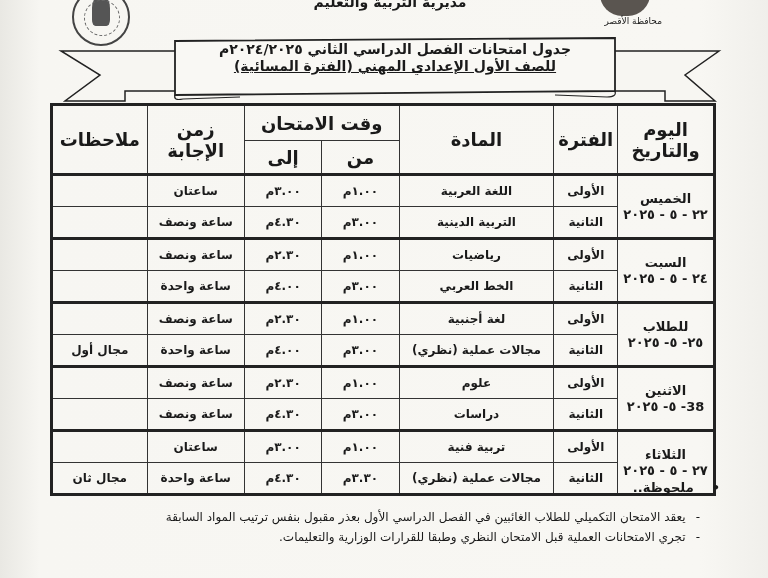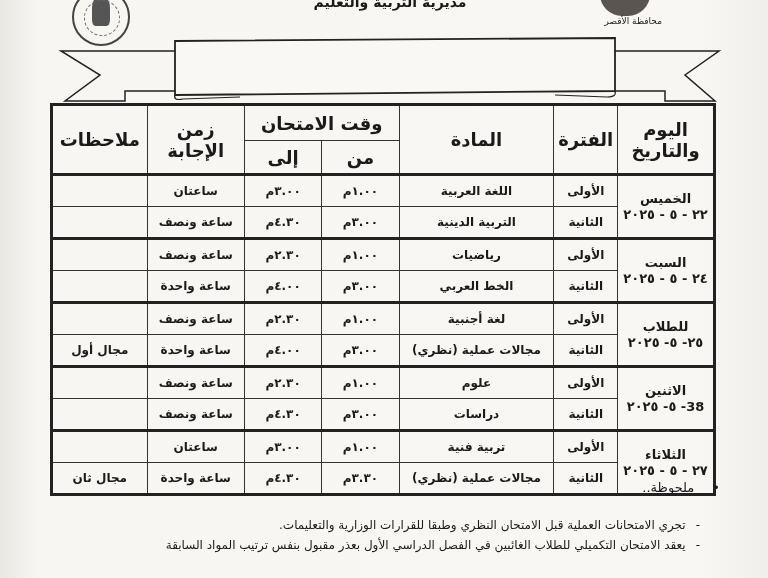--- a/index.html
+++ b/index.html
@@ -24,21 +24,21 @@
   table.sched tbody tr.day-start td{border-top:3px solid #222;margin-top:48px;}
   .c-day{width:96px;}
   .c-per{width:63px;}
   .c-sub{width:158px;}
   .c-from{width:78px;}
   .c-to{width:78px;}
   .c-dur{width:98px;}
   .c-note{width:94px;}
   td.day{line-height:16px;font-size:13px;}
   .notes{position:absolute;left:80px;top:480px;width:640px;direction:rtl;font-size:12px;}
-  .notes .title{font-weight:normal;font-size:13px;margin-bottom:20px;}
+  .notes .title{font-weight:bold;font-size:13px;margin-bottom:12px;}
   .notes .title::before{content:"•";margin-left:18px;}
   .notes .item{margin-right:20px;line-height:20px;}
   .notes .item::before{content:"-";margin-left:10px;}
   .notes .cont{margin-right:34px;line-height:20px;}
 </style>
 </head>
 <body>
 
 <div class="page">
 
@@ -51,20 +51,24 @@
   <div class="hdr-line hdr1">مديرية التربية والتعليم</div>
 
   <div class="banner-wrap">
     <svg class="banner-svg" width="670" height="70" viewBox="0 0 670 70">
       <polygon points="6,18 125,18 125,58 70,58 70,68 10,68 45,42" fill="#f7f6f2" stroke="#222" stroke-width="1.5"></polygon>
       <polygon points="664,18 555,18 555,58 610,58 610,68 660,68 630,42" fill="#f7f6f2" stroke="#222" stroke-width="1.5"></polygon>
       <path d="M120,8 L560,5 L560,58 L120,62 Z" fill="#f9f8f4" stroke="#222" stroke-width="1.8"></path>
       <path d="M120,62 Q118,68 128,66 L185,64" fill="none" stroke="#222" stroke-width="1.2"></path>
       <path d="M560,58 Q562,64 552,64 L500,62" fill="none" stroke="#222" stroke-width="1.2"></path>
     </svg>
+    <div class="banner-text">
+      <span>جدول امتحانات الفصل الدراسي الثاني ٢٠٢٤/٢٠٢٥م</span>
+      <span class="u">للصف الأول الإعدادي المهني (الفترة المسائية)</span>
+    </div>
   </div>
 
   <table class="sched">
     <thead>
       <tr>
         <th class="c-day" rowspan="2">اليوم والتاريخ</th>
         <th class="c-per" rowspan="2">الفترة</th>
         <th class="c-sub" rowspan="2">المادة</th>
         <th colspan="2">وقت الامتحان</th>
         <th class="c-dur" rowspan="2">زمن الإجابة</th>
@@ -164,17 +168,17 @@
         <td>٣.٣٠م</td>
         <td>٤.٣٠م</td>
         <td>ساعة واحدة</td>
         <td>مجال ثان</td>
       </tr>
     </tbody>
   </table>
 
   <div class="notes">
     <div class="title">ملحوظة..</div>
+    <div class="item">يعقد الامتحان التكميلي للطلاب الغائبين في الفصل الدراسي الأول بعذر مقبول بنفس ترتيب المواد السابقة</div>
     <div class="item">تجري الامتحانات العملية قبل الامتحان النظري وطبقا للقرارات الوزارية والتعليمات.</div>
-    <div class="item">يعقد الامتحان التكميلي للطلاب الغائبين في الفصل الدراسي الأول بعذر مقبول بنفس ترتيب المواد السابقة</div>
   </div>
 
 </div>
 
 </body></html>

